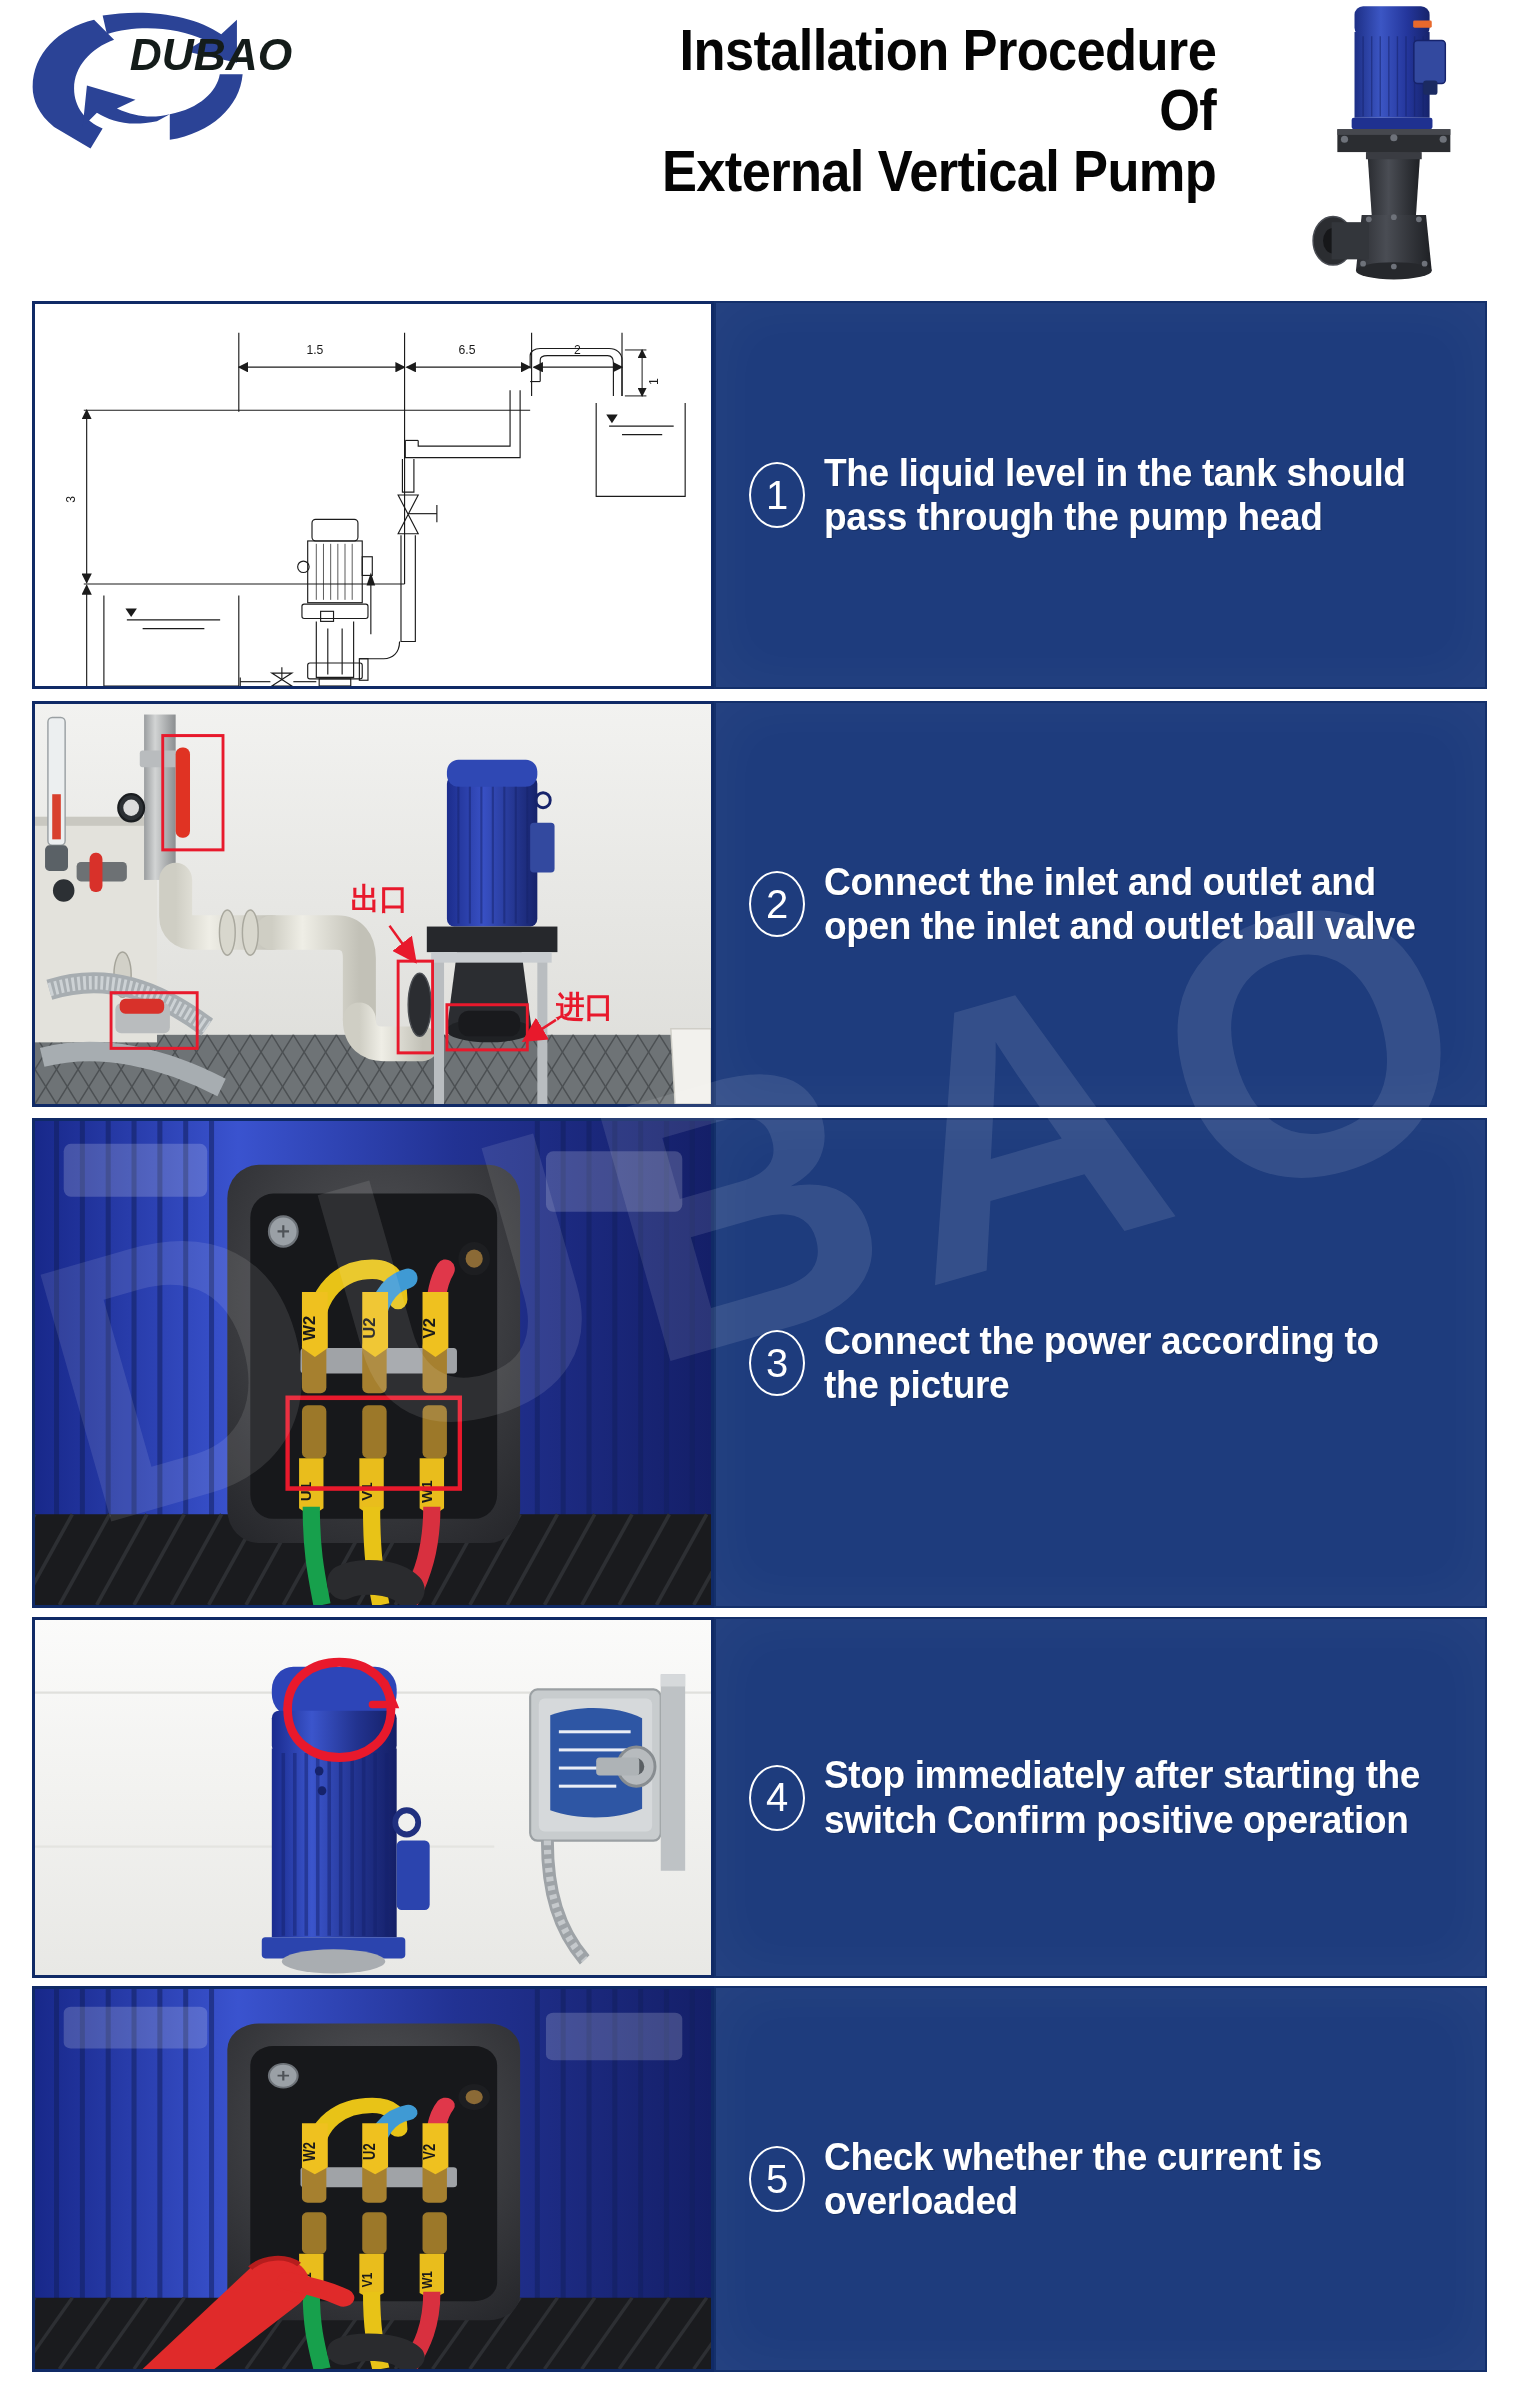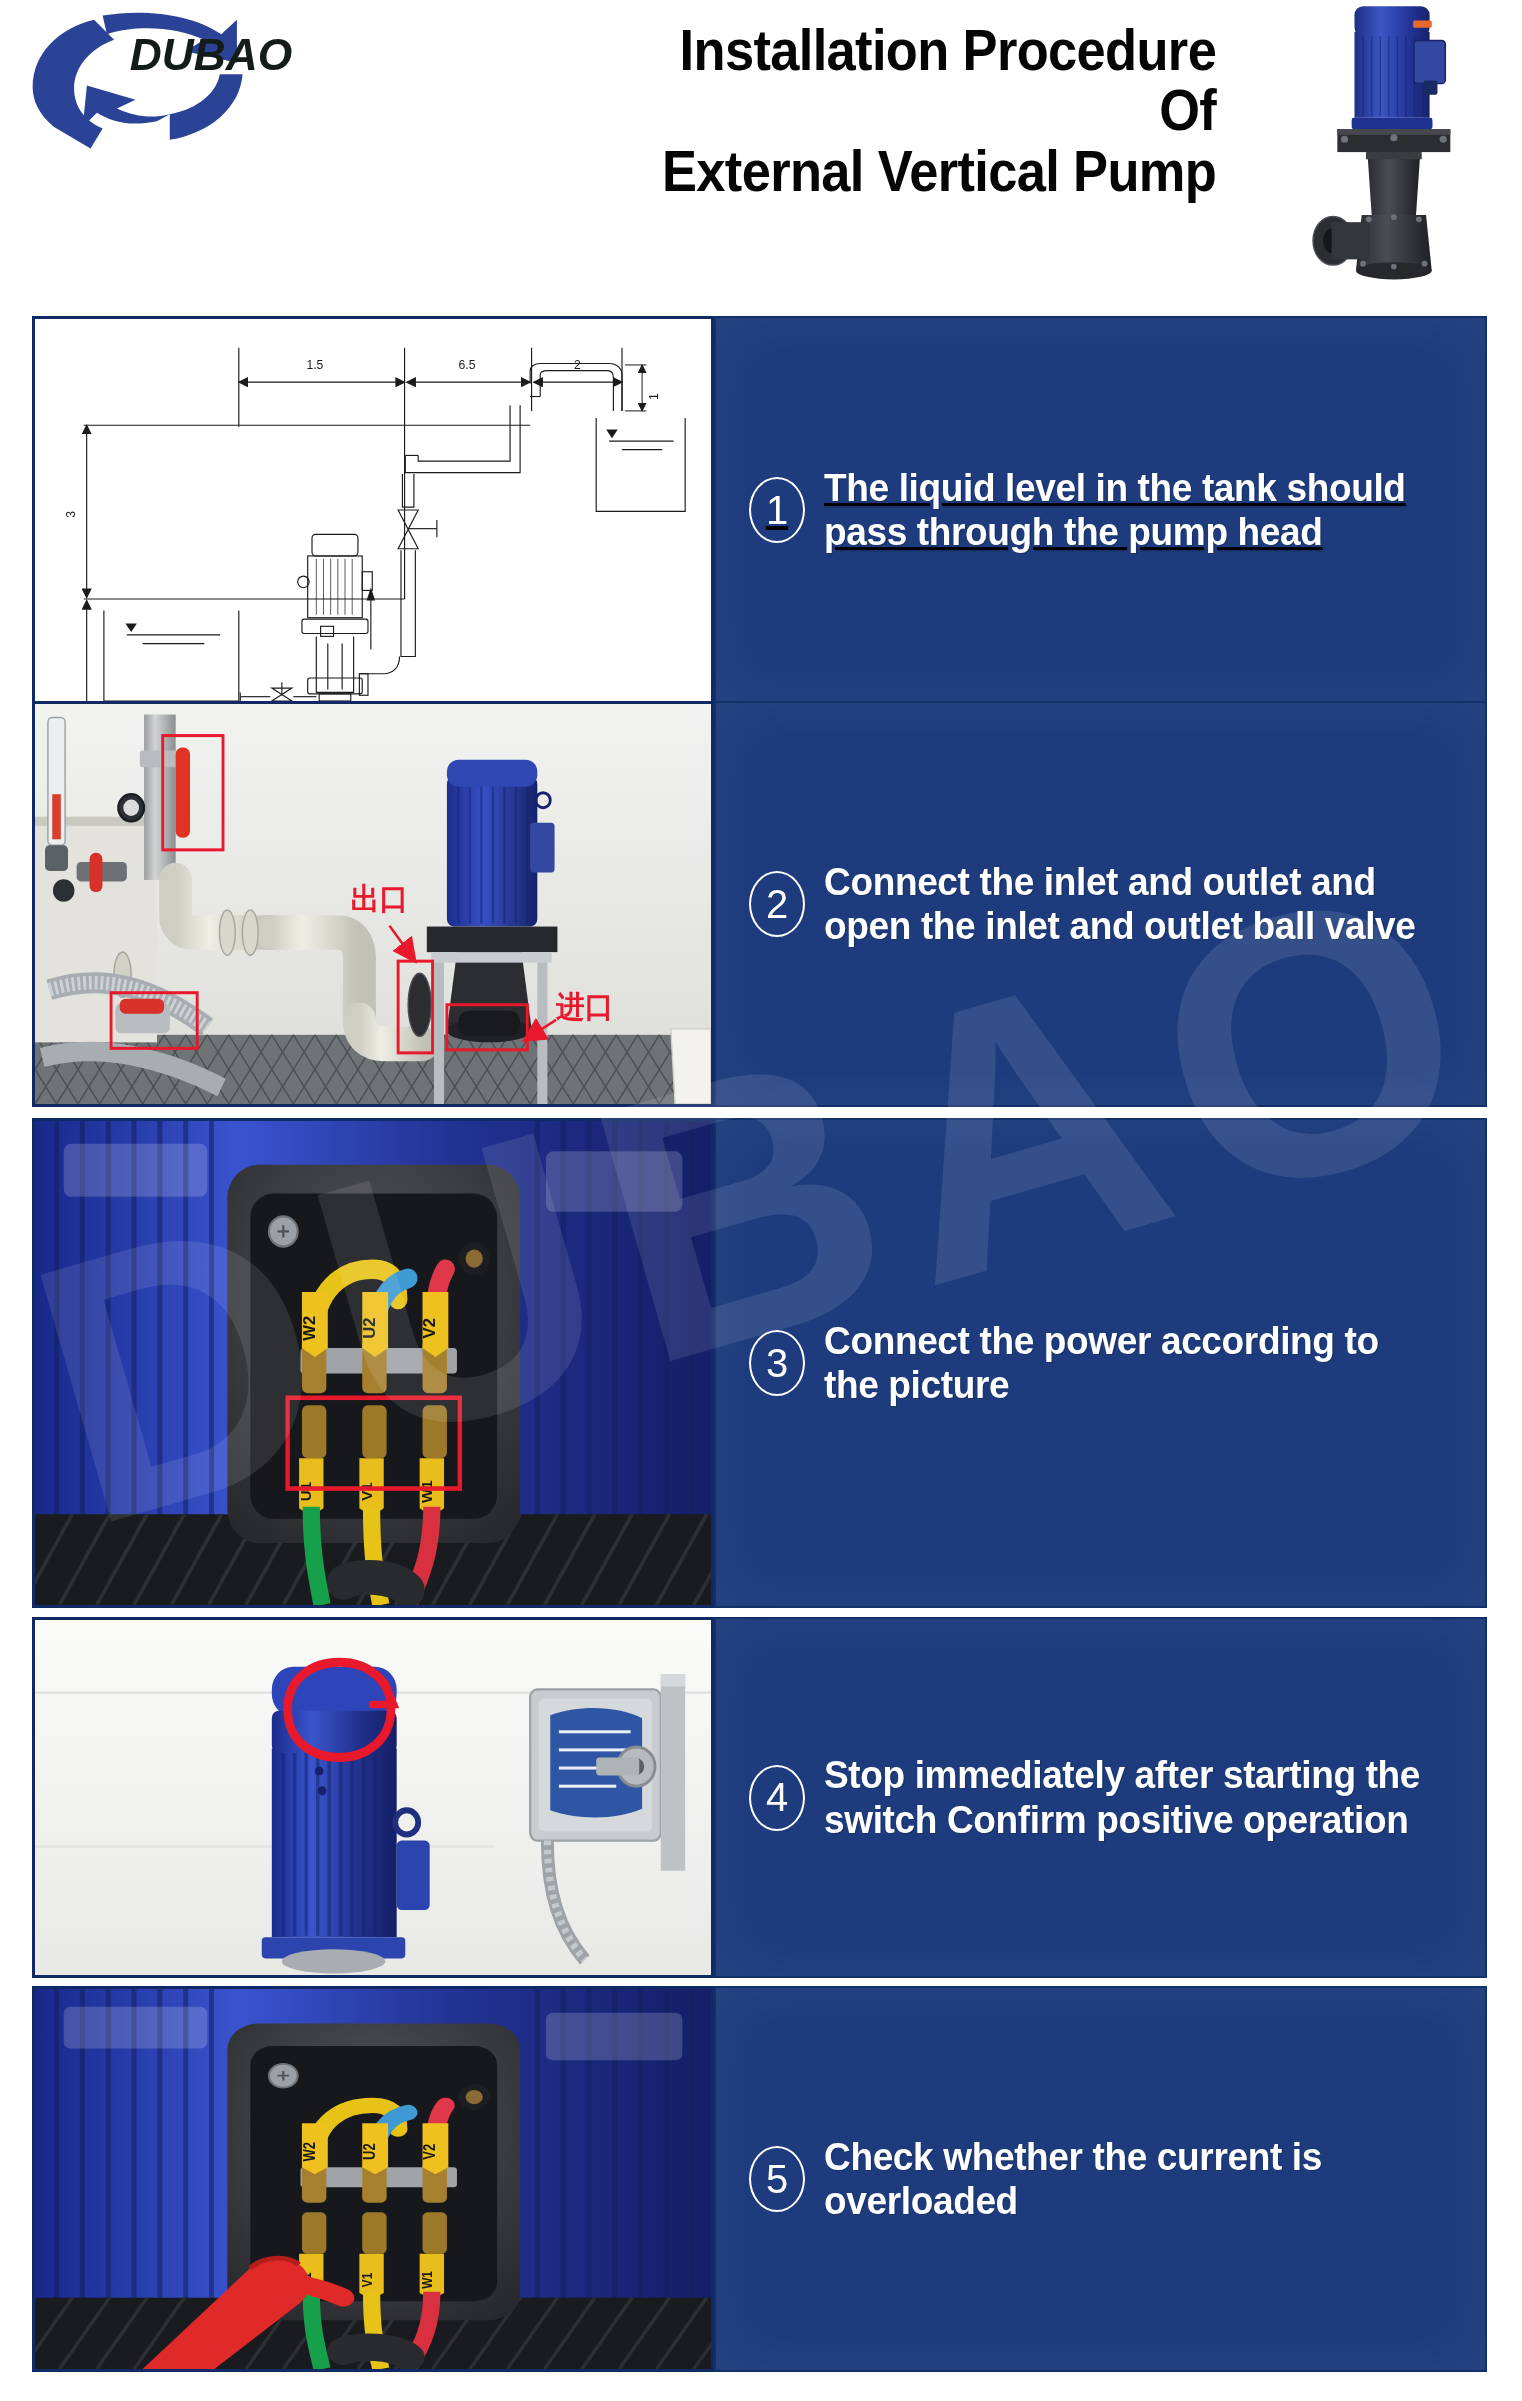--- a/index.html
+++ b/index.html
@@ -168,21 +168,21 @@
           <circle cx="198" cy="368" r="4"></circle>
         <circle cx="86" cy="194" r="5"></circle>
           <circle cx="155" cy="192" r="5"></circle>
           <circle cx="224" cy="194" r="5"></circle>
       </g>
     </svg>
   </div>
 </div>
 
 <div id="rows-host">
-    <div class="row" style="top: 316px; height: 440px; text-decoration: underline;">
+    <div class="row" style="top: 301px; height: 440px;">
       <div class="media-pane" style="height: 388px;">
   <svg viewBox="0 0 942 532" preserveAspectRatio="none">
     <rect width="942" height="532" fill="#ffffff"></rect>
     <g stroke="#1b1b1b" stroke-width="1.6" fill="none" font-family="Liberation Sans, sans-serif">
 
       <line x1="284" y1="40" x2="284" y2="150"></line>
       <line x1="515" y1="40" x2="515" y2="390"></line>
       <line x1="692" y1="40" x2="692" y2="128"></line>
       <line x1="818" y1="40" x2="818" y2="128"></line>
 

